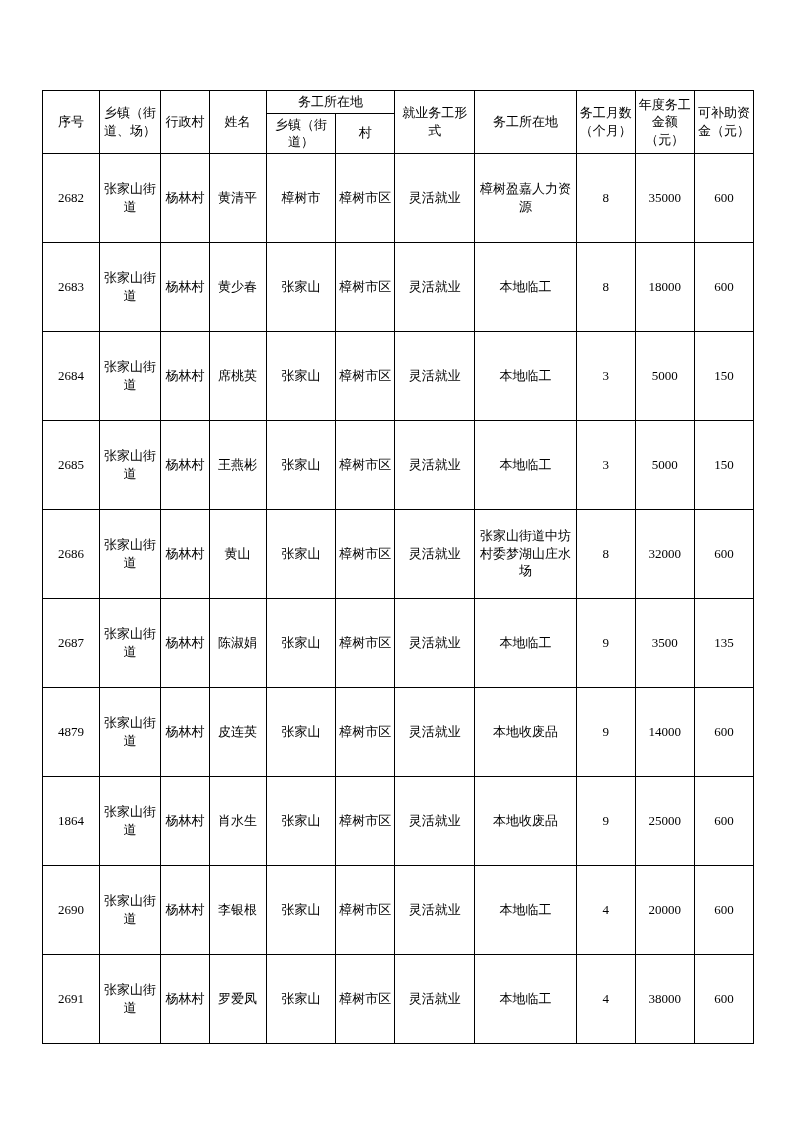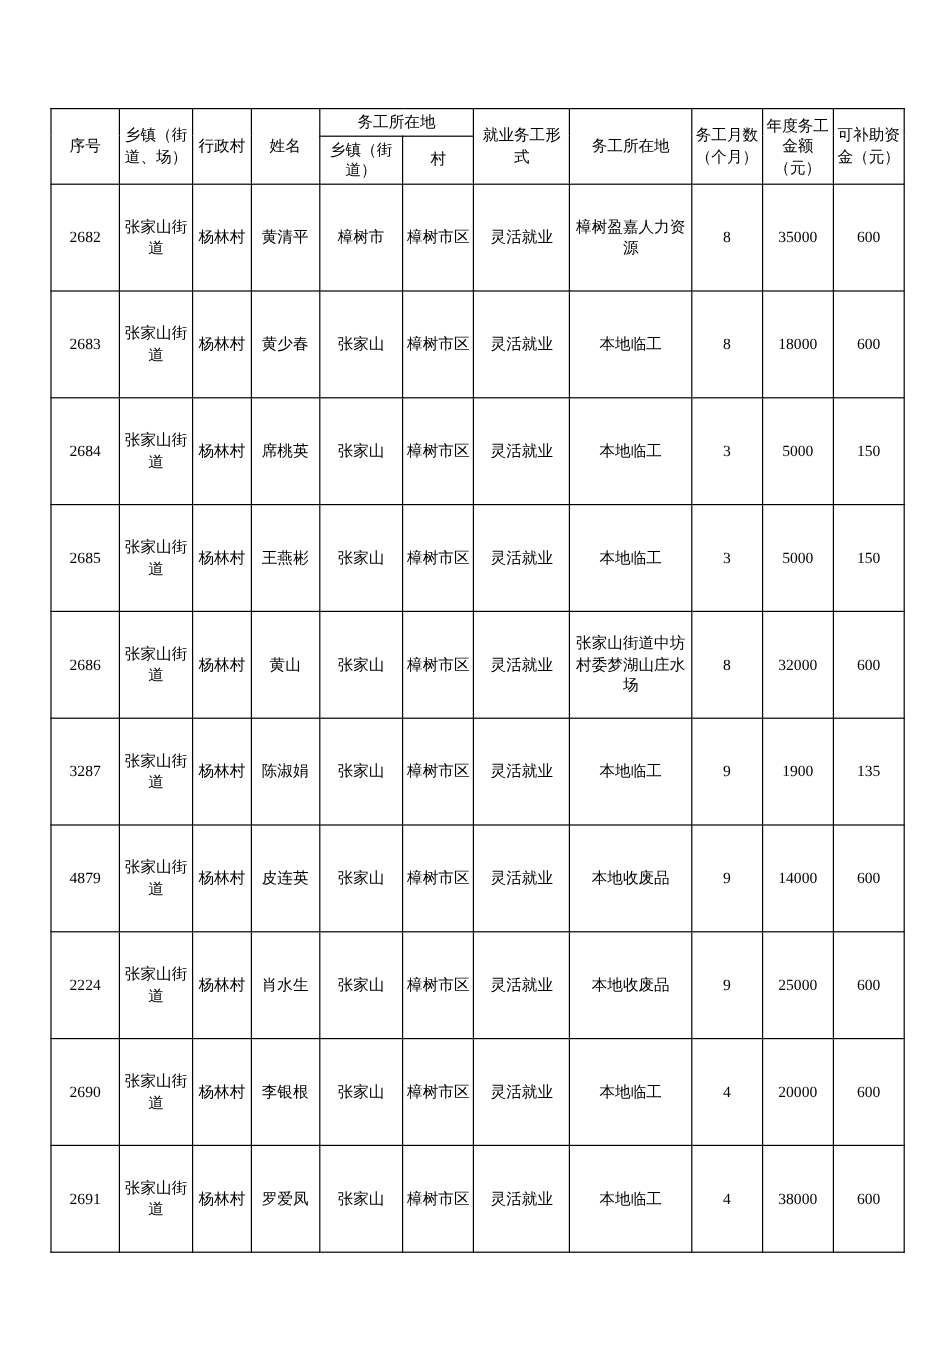--- a/index.html
+++ b/index.html
@@ -153,47 +153,47 @@
         <td>黄山</td>
         <td>张家山</td>
         <td>樟树市区</td>
         <td>灵活就业</td>
         <td>张家山街道中坊村委梦湖山庄水场</td>
         <td>8</td>
         <td>32000</td>
         <td>600</td>
       </tr>
       <tr>
-        <td>3287</td>
+        <td>2687</td>
         <td>张家山街道</td>
         <td>杨林村</td>
         <td>陈淑娟</td>
         <td>张家山</td>
         <td>樟树市区</td>
         <td>灵活就业</td>
         <td>本地临工</td>
         <td>9</td>
-        <td>1900</td>
+        <td>3500</td>
         <td>135</td>
       </tr>
       <tr>
         <td>4879</td>
         <td>张家山街道</td>
         <td>杨林村</td>
         <td>皮连英</td>
         <td>张家山</td>
         <td>樟树市区</td>
         <td>灵活就业</td>
         <td>本地收废品</td>
         <td>9</td>
         <td>14000</td>
         <td>600</td>
       </tr>
       <tr>
-        <td>2224</td>
+        <td>1864</td>
         <td>张家山街道</td>
         <td>杨林村</td>
         <td>肖水生</td>
         <td>张家山</td>
         <td>樟树市区</td>
         <td>灵活就业</td>
         <td>本地收废品</td>
         <td>9</td>
         <td>25000</td>
         <td>600</td>

